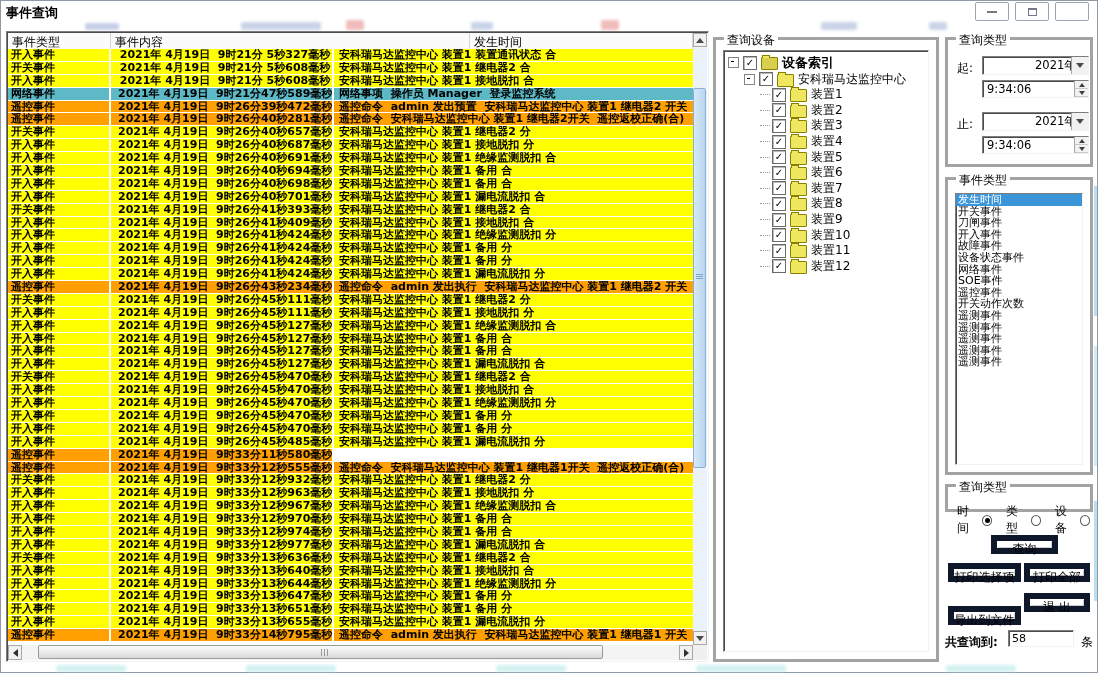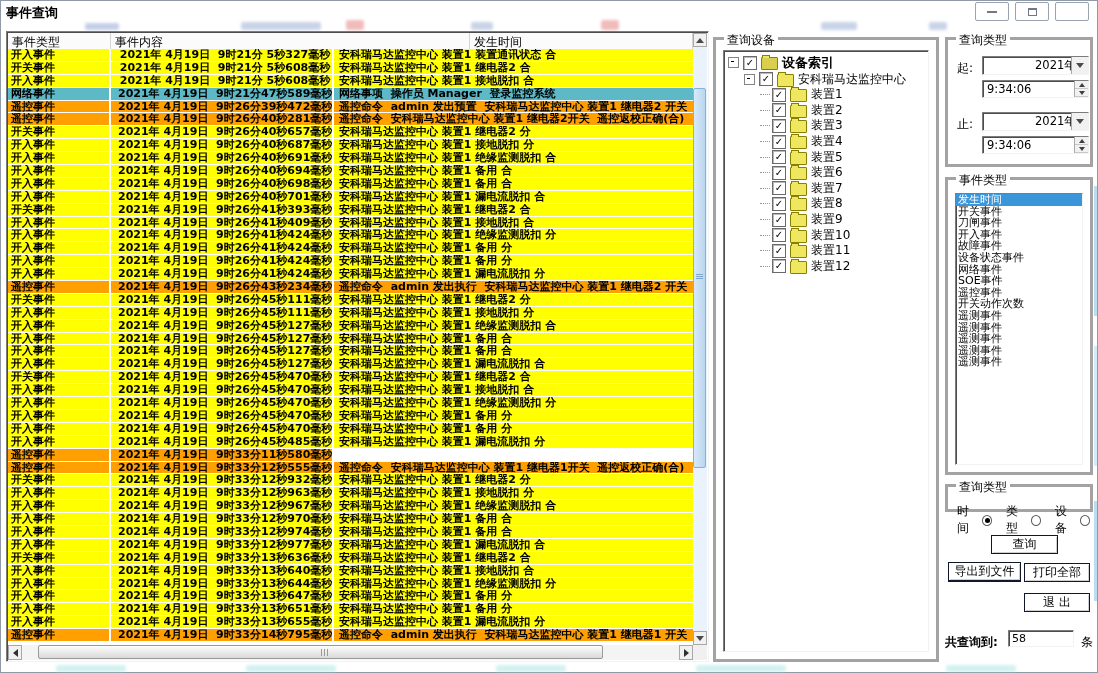--- a/index.html
+++ b/index.html
@@ -20,21 +20,21 @@
   
   .art{position:absolute;filter:blur(1.5px);opacity:.45;border-radius:2px;}
 
   
   .sunken{border-top:1px solid #7c7c7c;border-left:1px solid #7c7c7c;
           border-bottom:1px solid #f2f2f2;border-right:1px solid #f2f2f2;
           box-shadow:inset 1px 1px 0 #4c4c4c;background:#fff;box-sizing:border-box;}
   .groupbox{position:absolute;border:3px solid #a3a3a3;box-shadow:inset 1px 1px 0 #fff,1px 1px 0 #fff;
             box-sizing:border-box;background:#fff;}
   .gb-label{position:absolute;top:-8px;left:8px;background:#fff;padding:0 3px;font-size:12px;}
-  .btn{position:absolute;background:#fff;border:1px solid #0f172a;
+  .btn{position:absolute;background:#fff;border:6px solid #0f172a;
        box-shadow:inset 1px 1px 0 #fff,inset -1px -1px 0 #cfcfcf;
        font-size:12px;font-family:inherit;padding:0;cursor:default;}
 
   
   .listview{position:absolute;left:5px;top:30px;width:703px;height:631px;}
   .lv-header{position:absolute;left:1px;top:1px;right:15px;height:16px;display:flex;
              background:#fbfbfb;border-bottom:1px solid #c9c9c9;}
   .lvh{font-size:12px;padding:1px 0 0 4px;border-right:1px solid #d4d4d4;box-sizing:border-box;
        white-space:nowrap;overflow:hidden;background:#fbfbfb;}
   .lv-body{position:absolute;left:1px;top:17px;right:15px;bottom:16px;overflow:hidden;background:#fff;}
@@ -586,21 +586,21 @@
         <span class="rwrap">
           <span class="rlab">设备</span>
           <span class="radio"></span>
         </span>
       </div>
   </div>
 
   <button class="btn" style="left:990px;top:534px;width:67px;height:19px;">查询</button>
   <button class="btn" style="left:947px;top:562px;width:73px;height:19px;">打印选择项</button>
   <button class="btn" style="left:1023px;top:562px;width:66px;height:19px;">打印全部</button>
-  <button class="btn" style="left:947px;top:561px;width:73px;height:19px;">导出到文件</button>
+  <button class="btn" style="left:947px;top:605px;width:73px;height:19px;">导出到文件</button>
   <button class="btn" style="left:1023px;top:592px;width:66px;height:19px;">退 出</button>
 
   <span class="count-label">共查询到:</span>
   <div class="count-box sunken"><span>58</span></div>
   <span class="count-unit">条</span>
 
   <div class="art" style="left:55px;top:664px;width:70px;height:7px;background:#9fe0e0;"></div>
   <div class="art" style="left:245px;top:664px;width:90px;height:7px;background:#9fe0e0;"></div>
   <div class="art" style="left:495px;top:664px;width:70px;height:7px;background:#9fe0e0;"></div>
   <div class="art" style="left:695px;top:664px;width:90px;height:7px;background:#9fe0e0;"></div>

